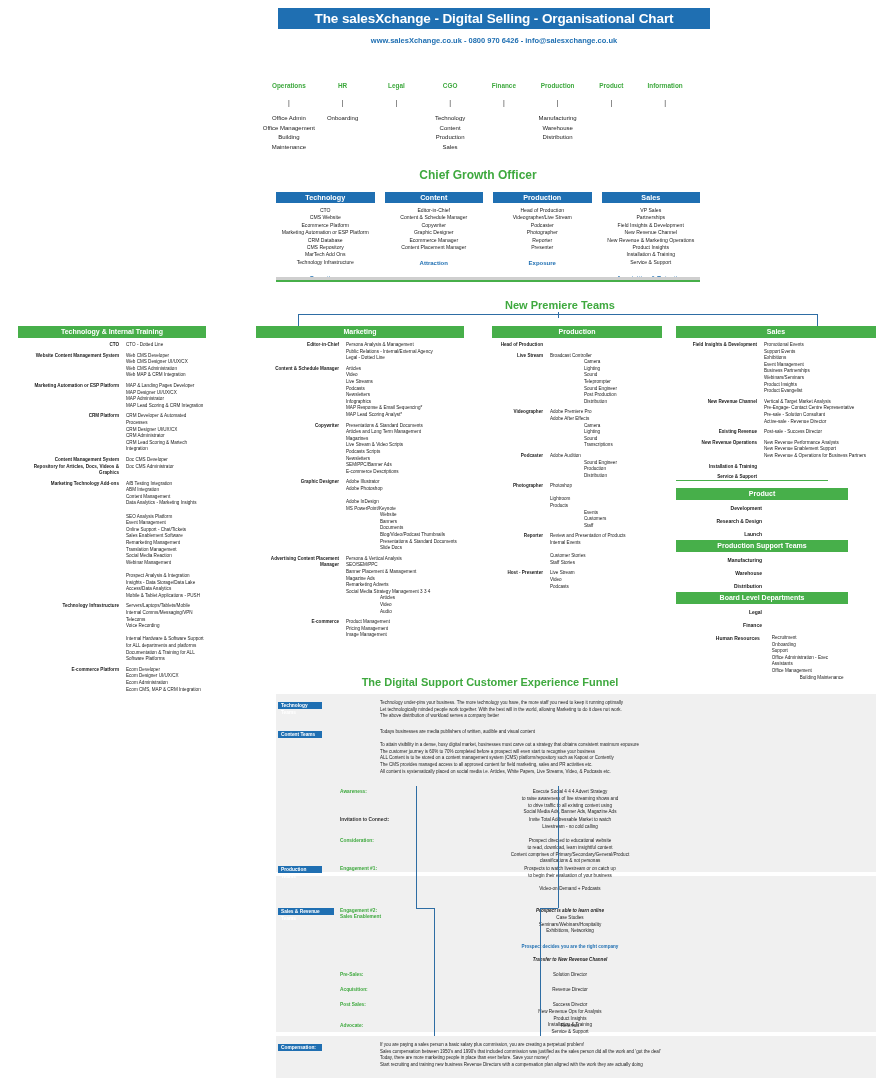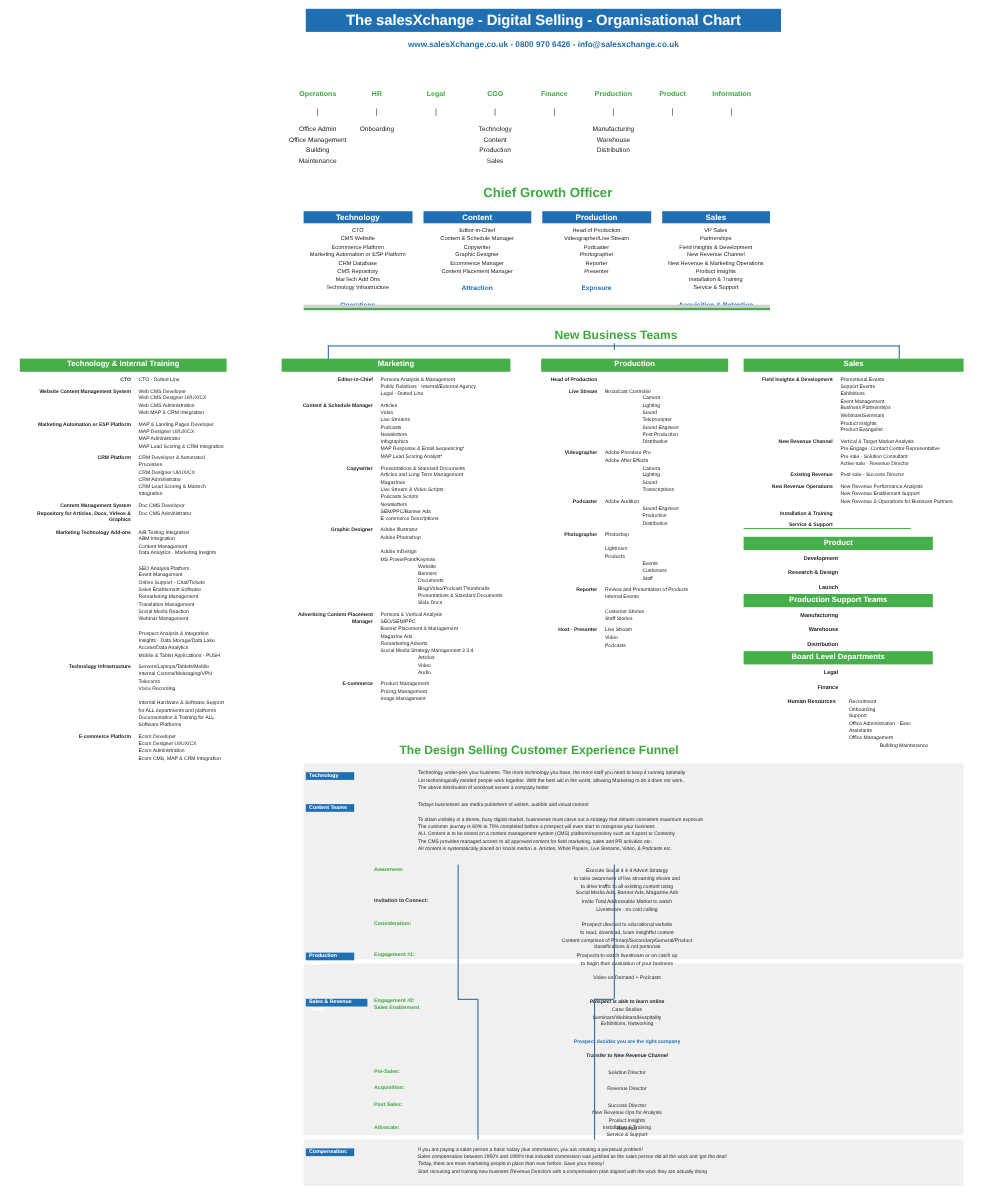--- a/index.html
+++ b/index.html
@@ -47,21 +47,21 @@
     position: absolute; left: 262px; top: 82px; width: 430px;
     display: flex;
   }
   .ceo-col { flex: 1; text-align: center; }
   .ceo-col .hd { font-size: 6.4px; font-weight: bold; color: #3FA93F; }
   .ceo-col .tick { font-size: 7px; color: #333; margin-top: 10px; margin-bottom: 8px; }
   .ceo-col .sub { font-size: 6px; line-height: 9.5px; color: #222; }
 
   
   .cgo-title {
-    position: absolute; left: 282px; top: 168px; width: 432px;
+    position: absolute; left: 262px; top: 168px; width: 432px;
     text-align: center; font-size: 12px; font-weight: bold; color: #3FA93F;
   }
   .cgo-row {
     position: absolute; left: 276px; top: 192px; width: 424px;
     display: flex; gap: 10px;
   }
   .cgo-box { flex: 1; }
   .cgo-box .hd {
     height: 11px; font-size: 7.2px; line-height: 11px;
   }
@@ -288,21 +288,21 @@
           <div>New Revenue &amp; Marketing Operations</div>
           <div>Product Insights</div>
           <div>Installation &amp; Training</div>
           <div>Service &amp; Support</div>
         </div>
         <div class="ftr">Acquisition &amp; Retention</div>
       </div>
     </div>
   <div class="cgo-rule"></div>
 
-  <div class="nbt-title">New Business Teams</div>
+  <div class="nbt-title">New Premiere Teams</div>
   <div class="nbt-stem"></div>
   <div class="nbt-connector"></div>
 
   <div class="col" id="col-tech">
     <div class="colbar bar-green">Technology &amp; Internal Training</div>
     <div class="rowset" id="rows-tech">
         <div class="rowgrp">
           <div class="lbl">
             <div>CTO</div>
           </div>
@@ -684,21 +684,21 @@
           <div>Recruitment</div>
           <div>Onboarding</div>
           <div>Support</div>
           <div>Office Administration - Exec Assistants</div>
           <div>Office Management</div>
           <div class="ind">Building Maintenance</div>
         </div>
       </div>
     </div>
 
-  <div class="funnel-title">The Design Selling Customer Experience Funnel</div>
+  <div class="funnel-title">The Digital Support Customer Experience Funnel</div>
   <div id="funnel-host">
       <div class="fpanel" style="left: 276px; top: 694px; width: 600px; height: 178px;"></div>
       <div class="fpanel" style="left: 276px; top: 876px; width: 600px; height: 156px;"></div>
       <div class="fpanel" style="left: 276px; top: 1036px; width: 600px; height: 42px;"></div>
       <div class="ftag" style="left: 278px; top: 702px;">Technology Teams</div>
       <div class="fbody" style="left: 380px; top: 700px; width: 430px;">
         <div>Technology under-pins your business.  The more technology you have, the more staff you need to keep it running optimally</div>
         <div>Let technologically minded people work together.  With the best will in the world, allowing Marketing to do it does not work.</div>
         <div>The above distribution of workload serves a company better</div>
       </div>

